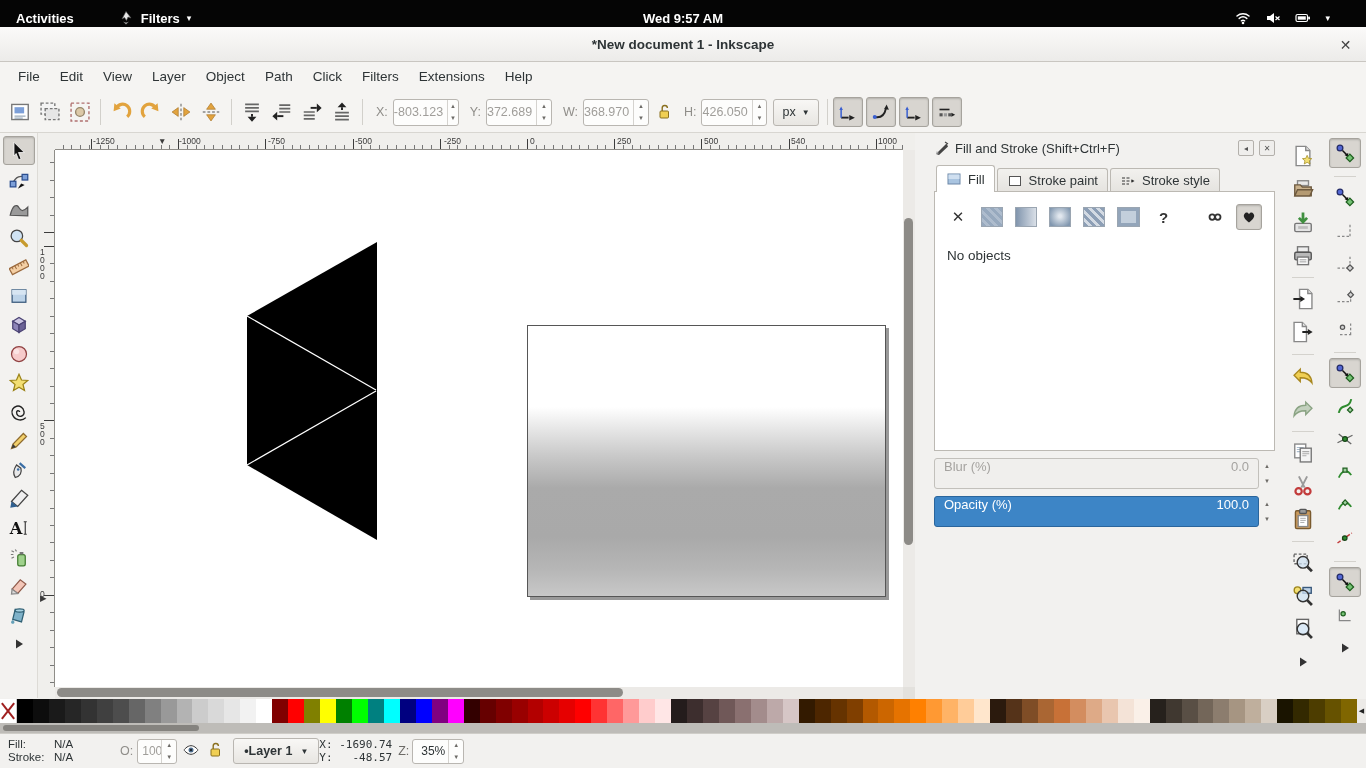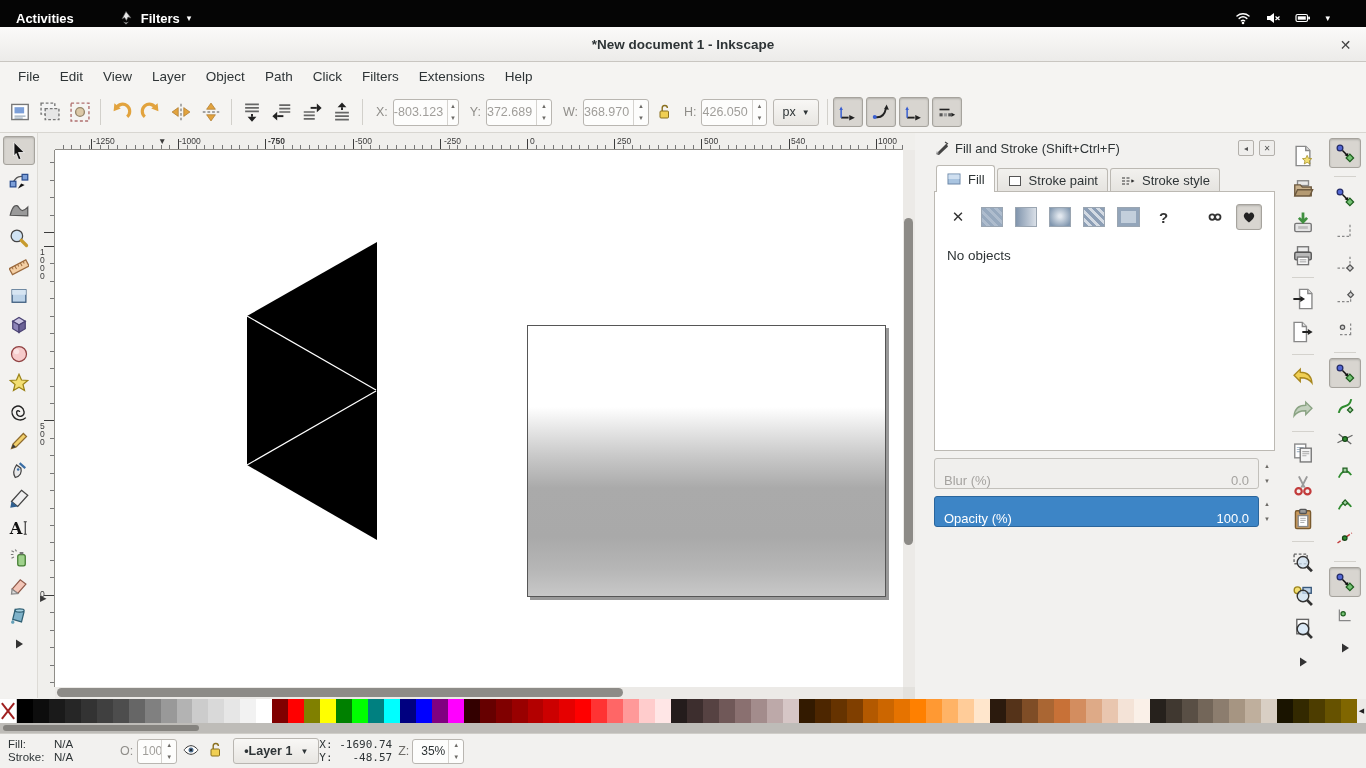--- a/index.html
+++ b/index.html
@@ -109,21 +109,21 @@
   .fsw { width:22px; height:20px; margin-left:12px; border:1px solid #9aa5b1; }
   .fsw.flat { background:repeating-linear-gradient(45deg,#97a9be 0 3px,#aebccd 3px 6px); }
   .fsw.linear { background:linear-gradient(90deg,#8195ad,#d9dfe7),repeating-linear-gradient(45deg,#0002 0 2px,#0000 2px 4px); }
   .fsw.radial { background:radial-gradient(circle at 50% 45%,#e1e7ee 10%,#8197af 85%); }
   .fsw.pattern { background:repeating-linear-gradient(45deg,#8d9fb6 0 3px,#d3dae3 3px 6px); }
   .fsw.swatch { background:#c3cfdc; box-shadow:inset 0 0 0 3px #93a5ba; }
   .fillrow .fq { font-size:15px; font-weight:bold; color:#333; margin-left:14px; width:20px; text-align:center; }
   .frule { width:26px; height:26px; display:flex; align-items:center; justify-content:center; margin-left:8px; }
   .no-objects { margin-top:16px; font-size:13.5px; }
   .slider-row { display:flex; align-items:stretch; margin-top:7px; height:31px; }
-  .track { flex:1; border:1px solid #c2c0bb; border-radius:3px; display:flex; align-items:flex-end;
+  .track { flex:1; border:1px solid #c2c0bb; border-radius:3px; display:flex; align-items:flex-start;
            justify-content:space-between; padding:0 9px; font-size:13px; }
   .track.blur { background:#f0efed; color:#a5a3a0; }
   .track.opacity { background:#3d85c6; border-color:#2a659c; color:#fff; }
   .sspin { width:16px; display:flex; flex-direction:column; }
   .sspin div { flex:1; display:flex; align-items:center; justify-content:center; font-size:6px; color:#6d6b67; }
 
   
   .commands-col { position:absolute; right:45px; top:140px; width:36px; display:flex; flex-direction:column;
                   align-items:center; }
   .commands-col .tbtn { width:32px; height:31px; margin-bottom:2px; }
@@ -174,20 +174,21 @@
     <div class="appmenu">
       <span class="icon16">
           <svg viewBox="0 0 16 16">
             <path d="M8 1.5l5 6.5-3-1-1.5 3.5-2-3L4 9z" fill="#e9e9e9" stroke="#555" stroke-width=".6"></path>
             <path d="M5 11.5c2 1.4 4 1.4 6 0L8 14.5z" fill="#9a9a9a"></path>
           </svg>
         </span>
       <span>Filters</span>
       <span class="chev">▾</span>
     </div>
+    <div class="clock">Wed 9:57 AM</div>
     <div class="sysicons">
       <span class="icon16">
           <svg viewBox="0 0 16 16">
             <path d="M2 6a9 9 0 0 1 12 0M4.2 8.4a6 6 0 0 1 7.6 0M6.4 10.8a3 3 0 0 1 3.2 0" fill="none" stroke="#fff" stroke-width="1.5" stroke-linecap="round"></path>
             <circle cx="8" cy="13" r="1.3" fill="#fff"></circle>
           </svg>
         </span>
       <span class="icon16">
           <svg viewBox="0 0 16 16">
             <path d="M2 6v4h3l4 3V3L5 6z" fill="#fff"></path>
@@ -564,21 +565,21 @@
         </span>
       </div>
   </div>
 
   <div class="canvas-wrap">
     <div class="rcorner"></div>
     <div class="hruler">
       <span class="hmarker" style="left:103px">▼</span>
     <span style="left: 38px;">-1250</span>
         <span style="left: 124px;">-1000</span>
-        <span style="left: 213px; font-weight: bold;">-750</span>
+        <span style="left: 213px;">-750</span>
         <span style="left: 300px;">-500</span>
         <span style="left: 389px;">-250</span>
         <span style="left: 475px;">0</span>
         <span style="left: 562px;">250</span>
         <span style="left: 649px;">500</span>
         <span style="left: 736px;">540</span>
         <span style="left: 823px;">1000</span>
       </div>
     <div class="vruler">
       <span class="vmarker" style="top:444px">▶</span>

